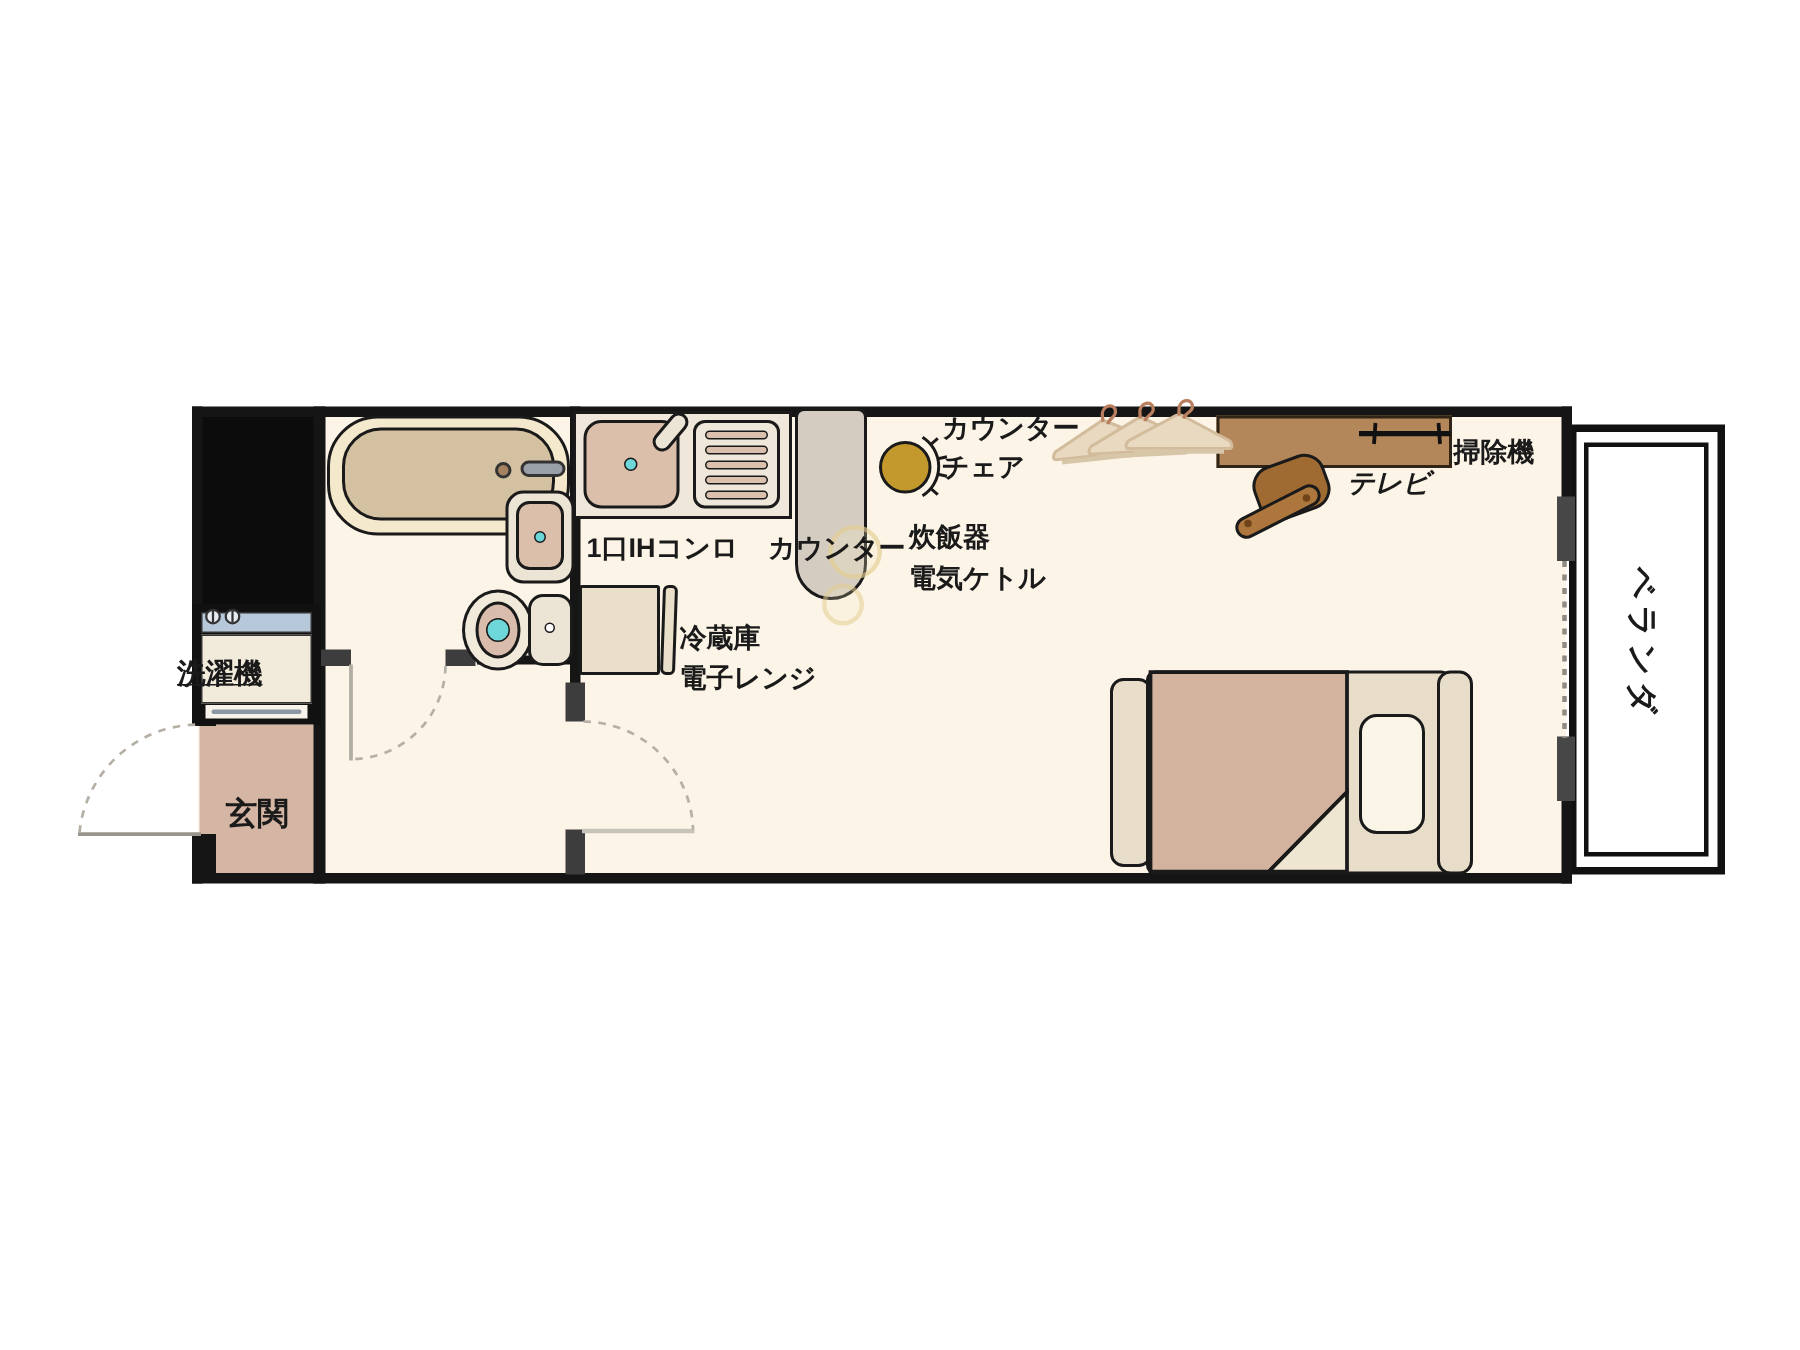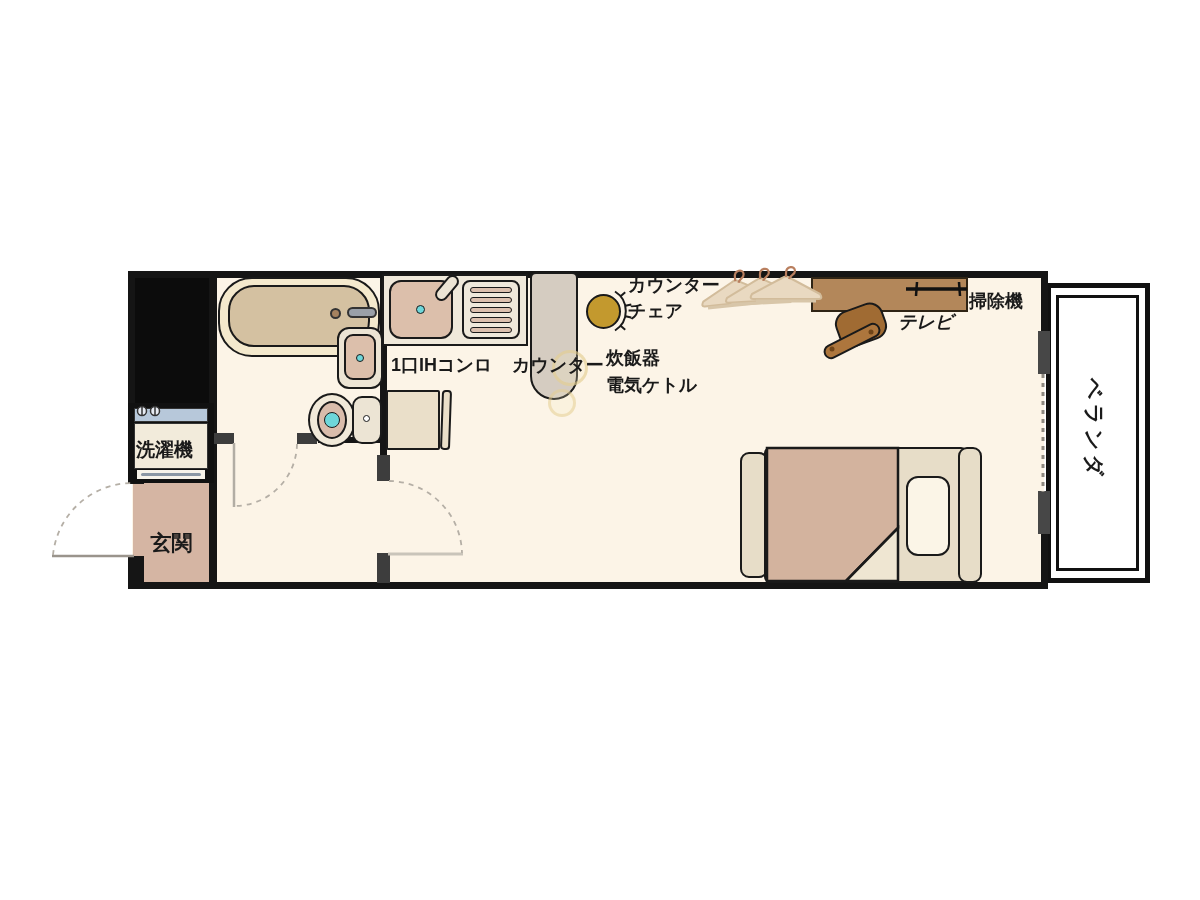--- a/index.html
+++ b/index.html
@@ -94,31 +94,35 @@
 
   <div class="abs" style="left:740px;top:452px;width:28px;height:126px;background:#e7ddc8;border:2.5px solid #1a1a1a;border-radius:9px;"></div>
   <div class="abs" style="left:764px;top:447px;width:203px;height:136px;background:#e7ddc8;border:2.5px solid #1a1a1a;border-radius:6px;"></div>
   <svg style="left:740px;top:440px;" width="260" height="150" viewBox="0 0 260 150">
     <polygon points="27,8 158,8 158,88 106,141 27,141" fill="#d3b39e" stroke="#1a1a1a" stroke-width="2.5"></polygon>
     <polygon points="158,88 106,141 158,141" fill="#efe6d2" stroke="#1a1a1a" stroke-width="2.5"></polygon>
   </svg>
   <div class="abs" style="left:906px;top:476px;width:44px;height:80px;background:#fbf5e7;border:2.5px solid #1a1a1a;border-radius:12px;"></div>
   <div class="abs" style="left:958px;top:447px;width:24px;height:136px;background:#e7ddc8;border:2.5px solid #1a1a1a;border-radius:9px;"></div>
 
-  <div class="lbl" style="left:136px;top:437px;width:54px;text-align:center;font-size:19px;">洗濯機</div>
+  <div class="lbl" style="left:118px;top:437px;width:54px;text-align:center;font-size:19px;text-decoration:underline;">洗濯機</div>
   <div class="lbl" style="left:133px;top:530px;width:77px;text-align:center;font-size:21px;">玄関</div>
   <div class="lbl" style="left:391px;top:352px;">1口IHコンロ</div>
   <div class="lbl" style="left:512px;top:352px;">カウンター</div>
   <div class="lbl" style="left:628px;top:272px;">
     <span style="display:block;">カウンター</span>
     <span style="display:block;">チェア</span>
   </div>
   <div class="lbl" style="left:606px;top:345px;line-height:27px;">
     <span style="display:block;">炊飯器</span>
     <span style="display:block;">電気ケトル</span>
+  </div>
+  <div class="lbl" style="left:453px;top:412px;line-height:27px;">
+    <span style="display:block;">冷蔵庫</span>
+    <span style="display:block;">電子レンジ</span>
   </div>
   <div class="lbl" style="left:969px;top:288px;">掃除機</div>
   <div class="lbl" style="left:898px;top:309px;font-style:italic;">テレビ</div>
   <div class="lbl" style="left:1040px;top:417px;width:110px;height:24px;text-align:center;font-size:21px;letter-spacing:4px;transform:rotate(90deg);transform-origin:center;">ベランダ</div>
 
   <svg width="1200" height="900" viewBox="0 0 1200 900">
 
     <g>
       <line x1="52" y1="556" x2="134" y2="556" stroke="#9a948c" stroke-width="2.5"></line>
       <path d="M53,555 A80,80 0 0 1 133,483" fill="none" stroke="#b5afa6" stroke-width="1.8" stroke-dasharray="5 5"></path>

